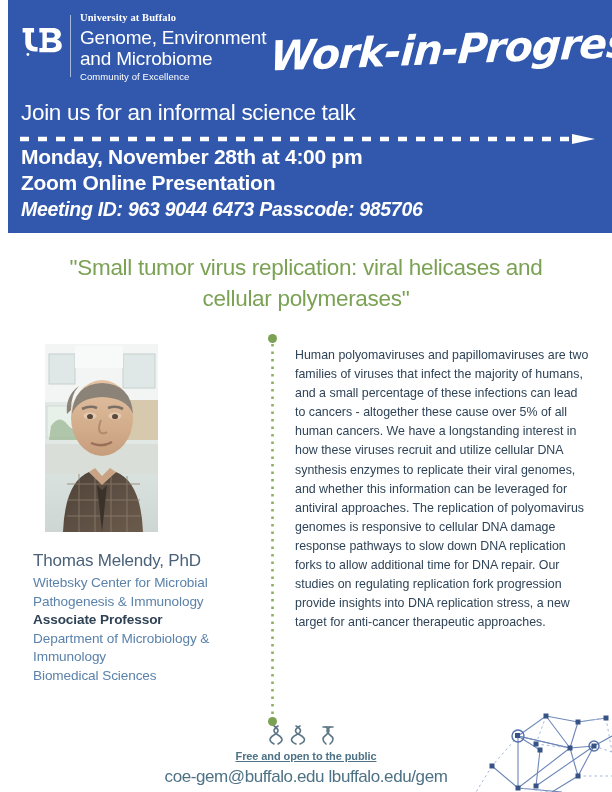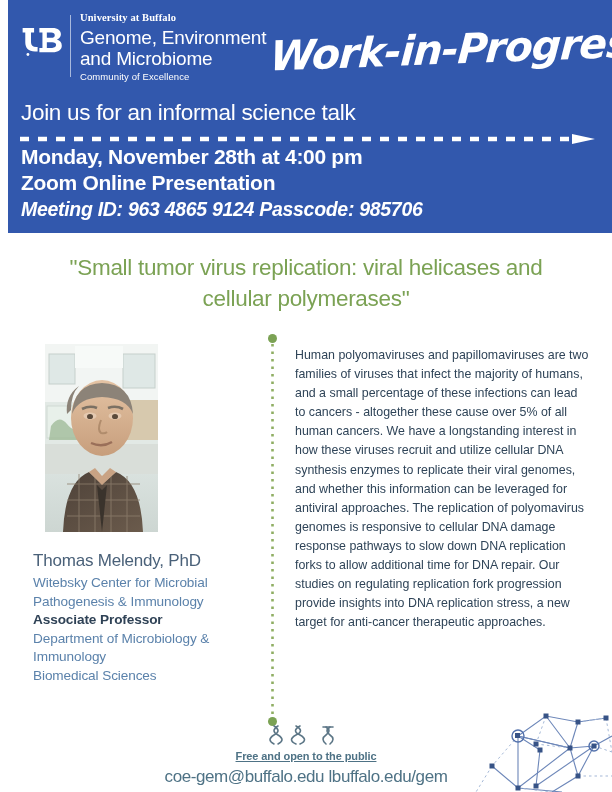--- a/index.html
+++ b/index.html
@@ -244,21 +244,21 @@
   <div class="join-line">Join us for an informal science talk</div>
 
   <svg class="dash-arrow" viewBox="0 0 578 10">
     <line x1="0" y1="5" x2="556" y2="5" stroke="#ffffff" stroke-width="4.5" stroke-dasharray="9 9"></line>
     <polygon points="552,0 575,5 552,10" fill="#ffffff"></polygon>
   </svg>
 
   <div class="when">
     <div class="when-line">Monday, November 28th at 4:00 pm</div>
     <div class="when-line">Zoom Online Presentation</div>
-    <div class="when-line meet">Meeting ID: 963 4865 9124  Passcode: 985706</div>
+    <div class="when-line meet">Meeting ID: 963 9044 6473  Passcode: 985706</div>
   </div>
 </div>
 
 <div class="talk-title">
   <div>"Small tumor virus replication: viral helicases and</div>
   <div>cellular polymerases"</div>
 </div>
 
 <div class="photo">
   <svg width="113" height="188" viewBox="0 0 113 188">

